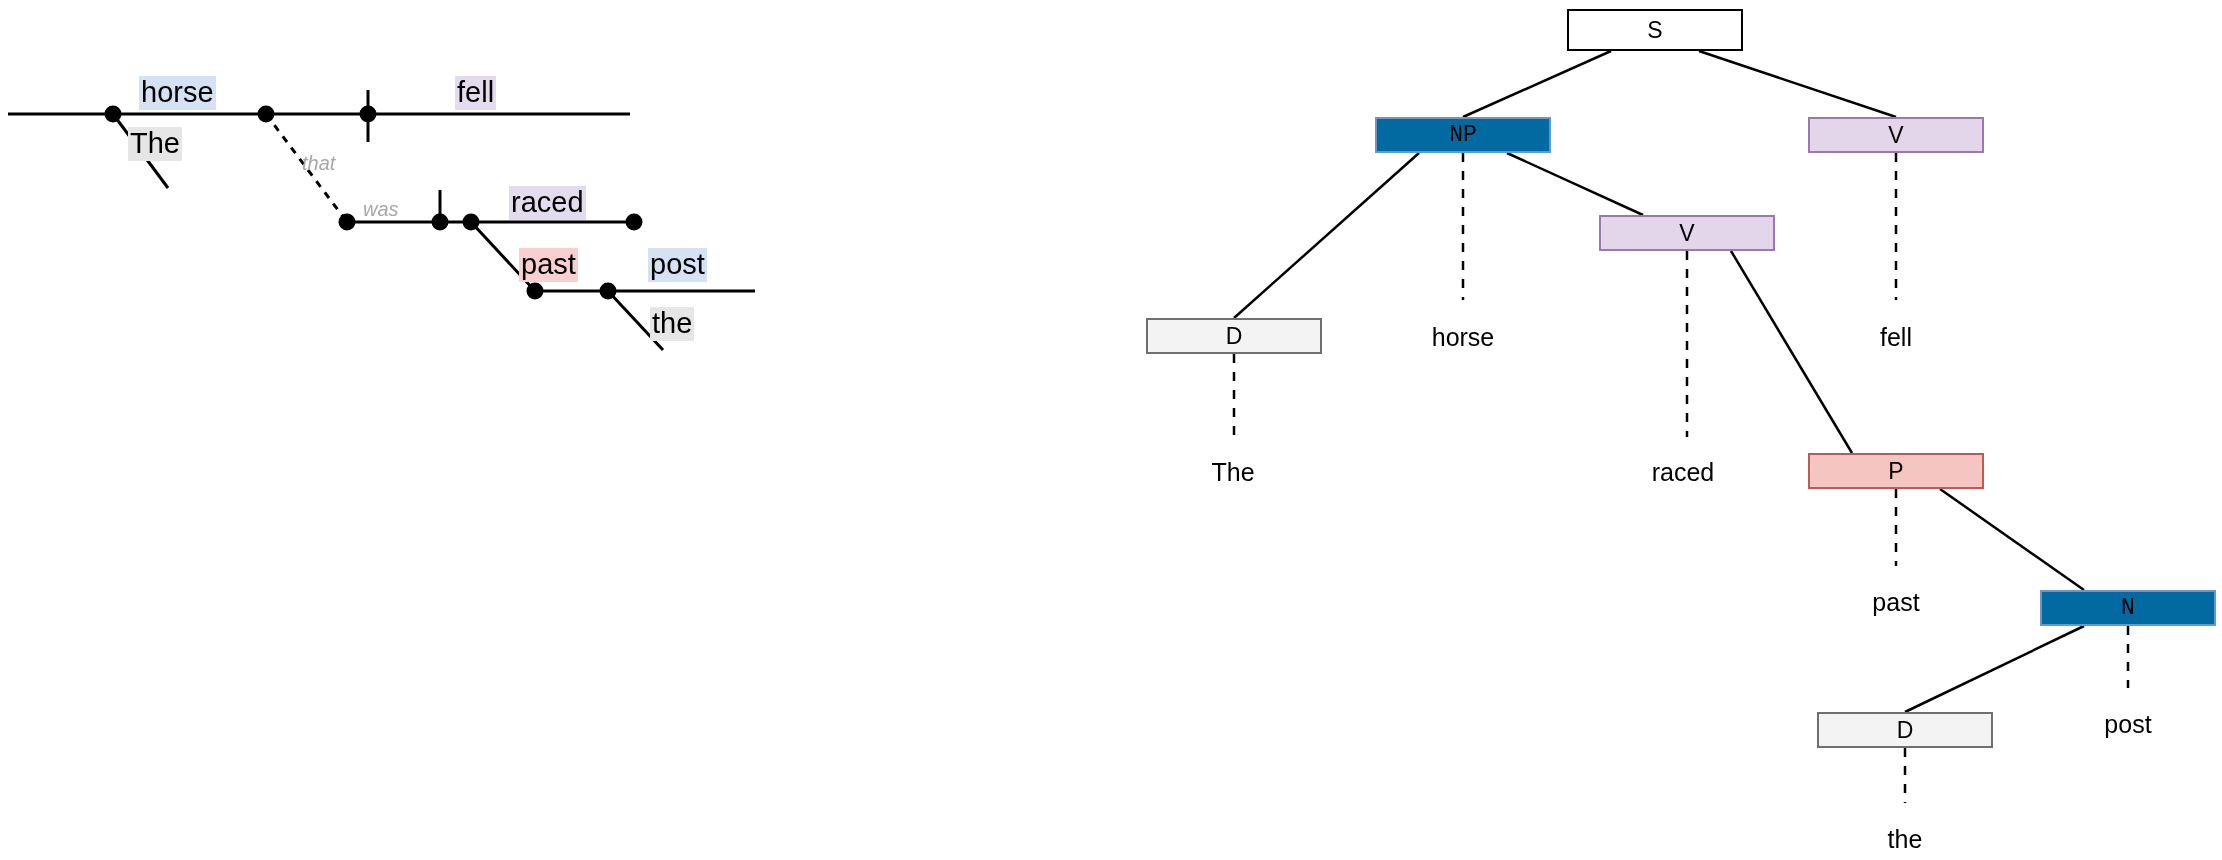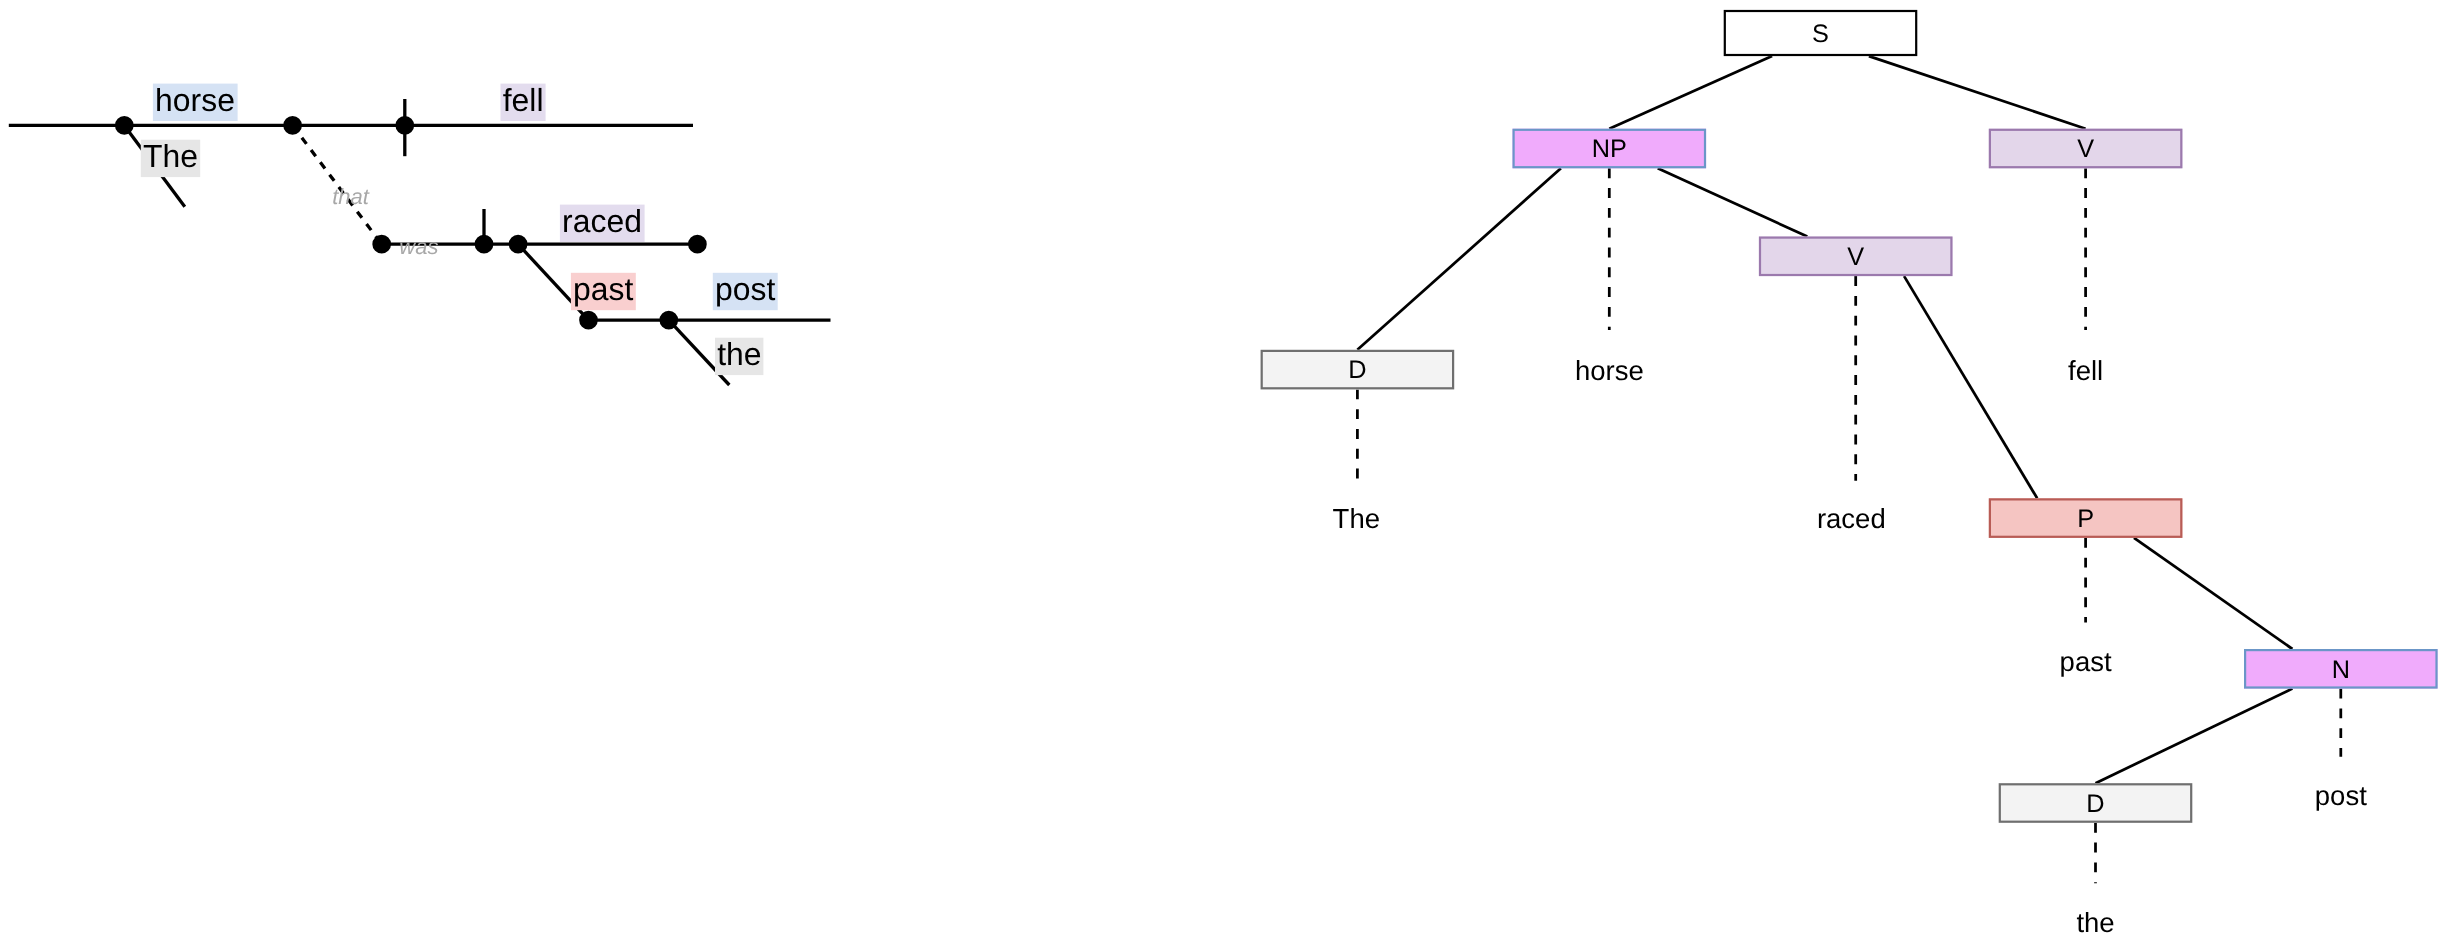--- a/index.html
+++ b/index.html
@@ -44,40 +44,39 @@
   .rk-word.hl-pink   { background: #f9cfcf; }
   .rk-word.hl-gray   { background: #e6e6e6; }
 
   .rk-trace {
     position: absolute;
     font-size: 20px;
     font-style: italic;
     color: #a8a8a8;
     white-space: nowrap;
     line-height: 1;
-    margin-top: 16px;
   }
 
   
   .node {
     position: absolute;
     box-sizing: border-box;
     display: flex;
     align-items: center;
     justify-content: center;
     font-size: 23px;
     line-height: 1;
     border-width: 2px;
     border-style: solid;
     background: #ffffff;
     border-color: #000000;
   }
   .node.type-s      { background: #ffffff; border-color: #000000; }
   .node.type-np,
-  .node.type-n      { background: #f0abfc; border-color: #6b96c8; }
+  .node.type-n      { background: #0369a1; border-color: #6b96c8; font-family: Liberation Mono, monospace; }
   .node.type-v      { background: #e3d6ea; border-color: #9b79ad; }
   .node.type-p      { background: #f5c5c2; border-color: #b85c56; }
   .node.type-d      { background: #f3f3f3; border-color: #6f6f6f; }
 
   .leaf {
     position: absolute;
     font-size: 25px;
     line-height: 1;
     white-space: nowrap;
     transform: translateX(-50%);

